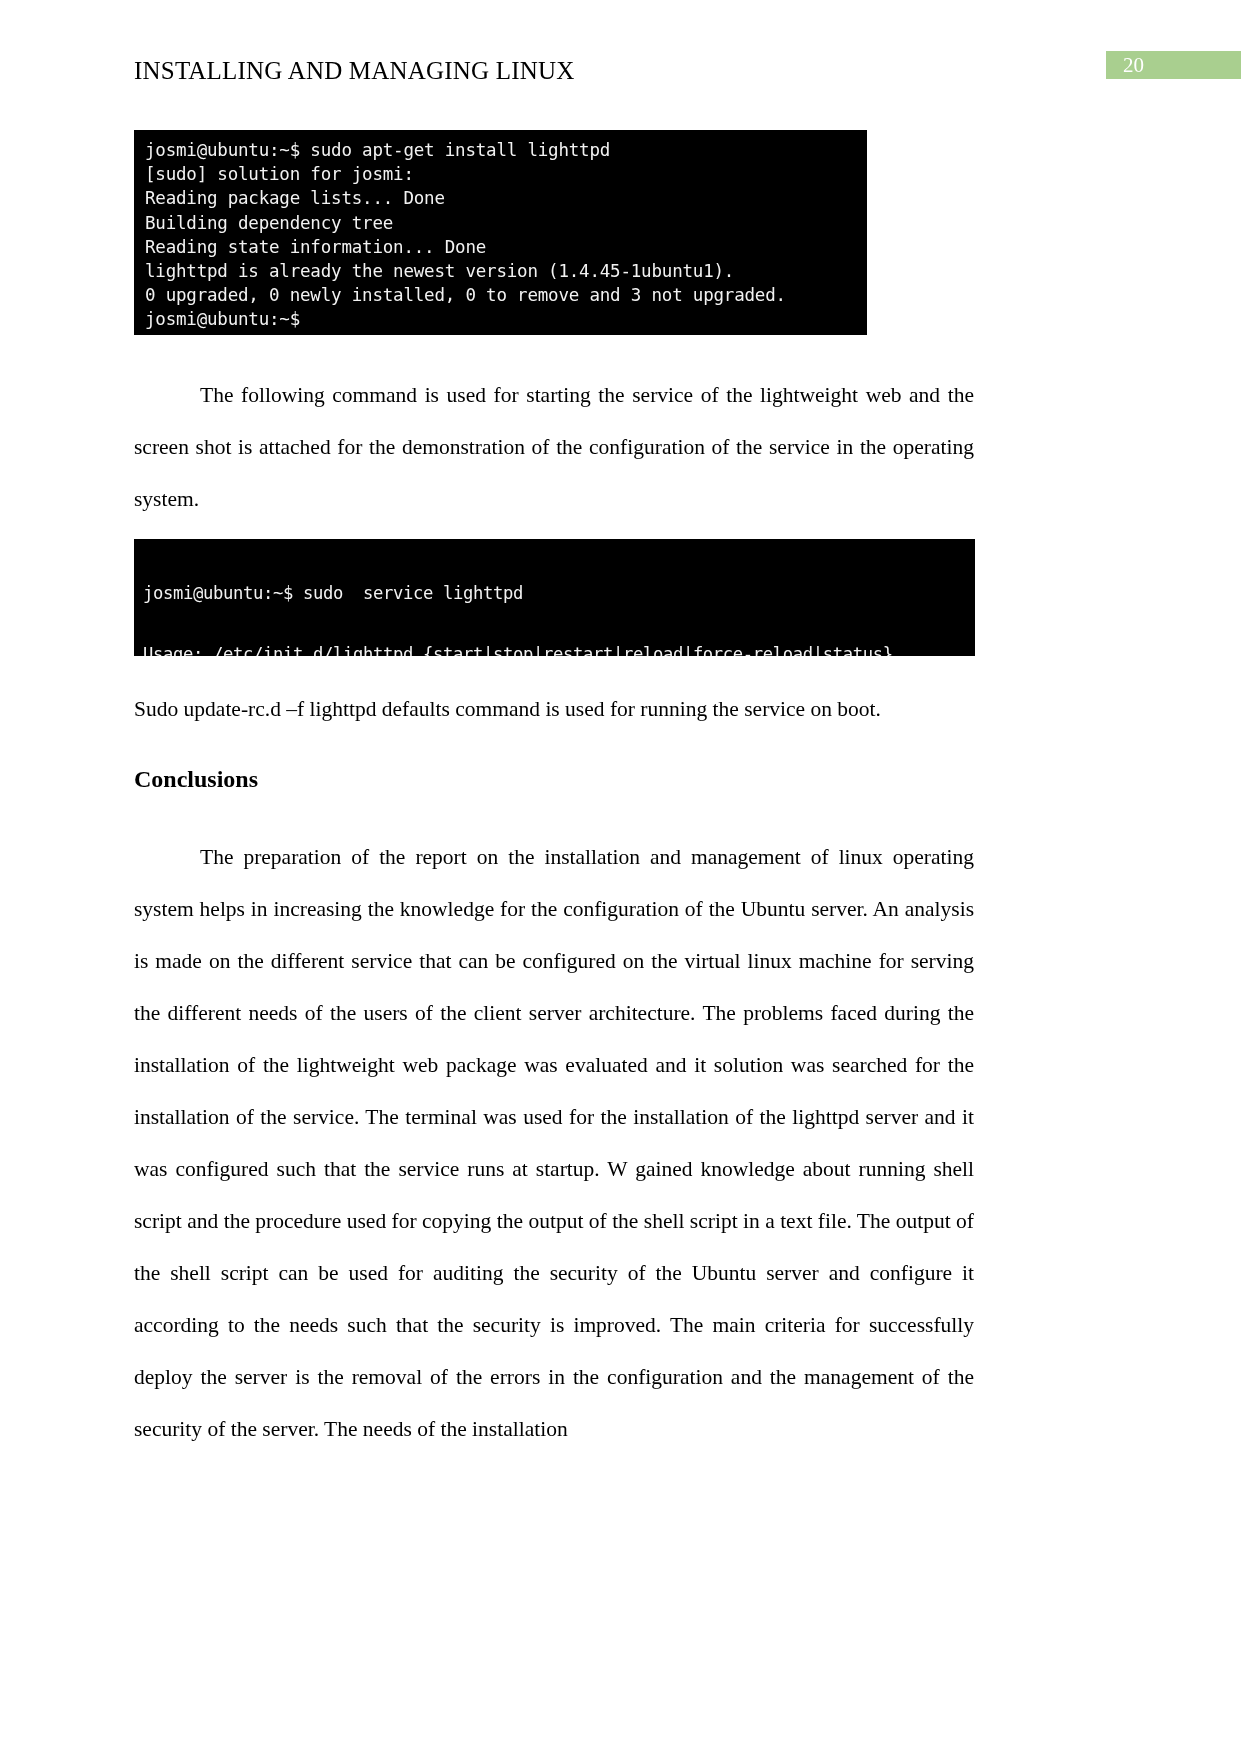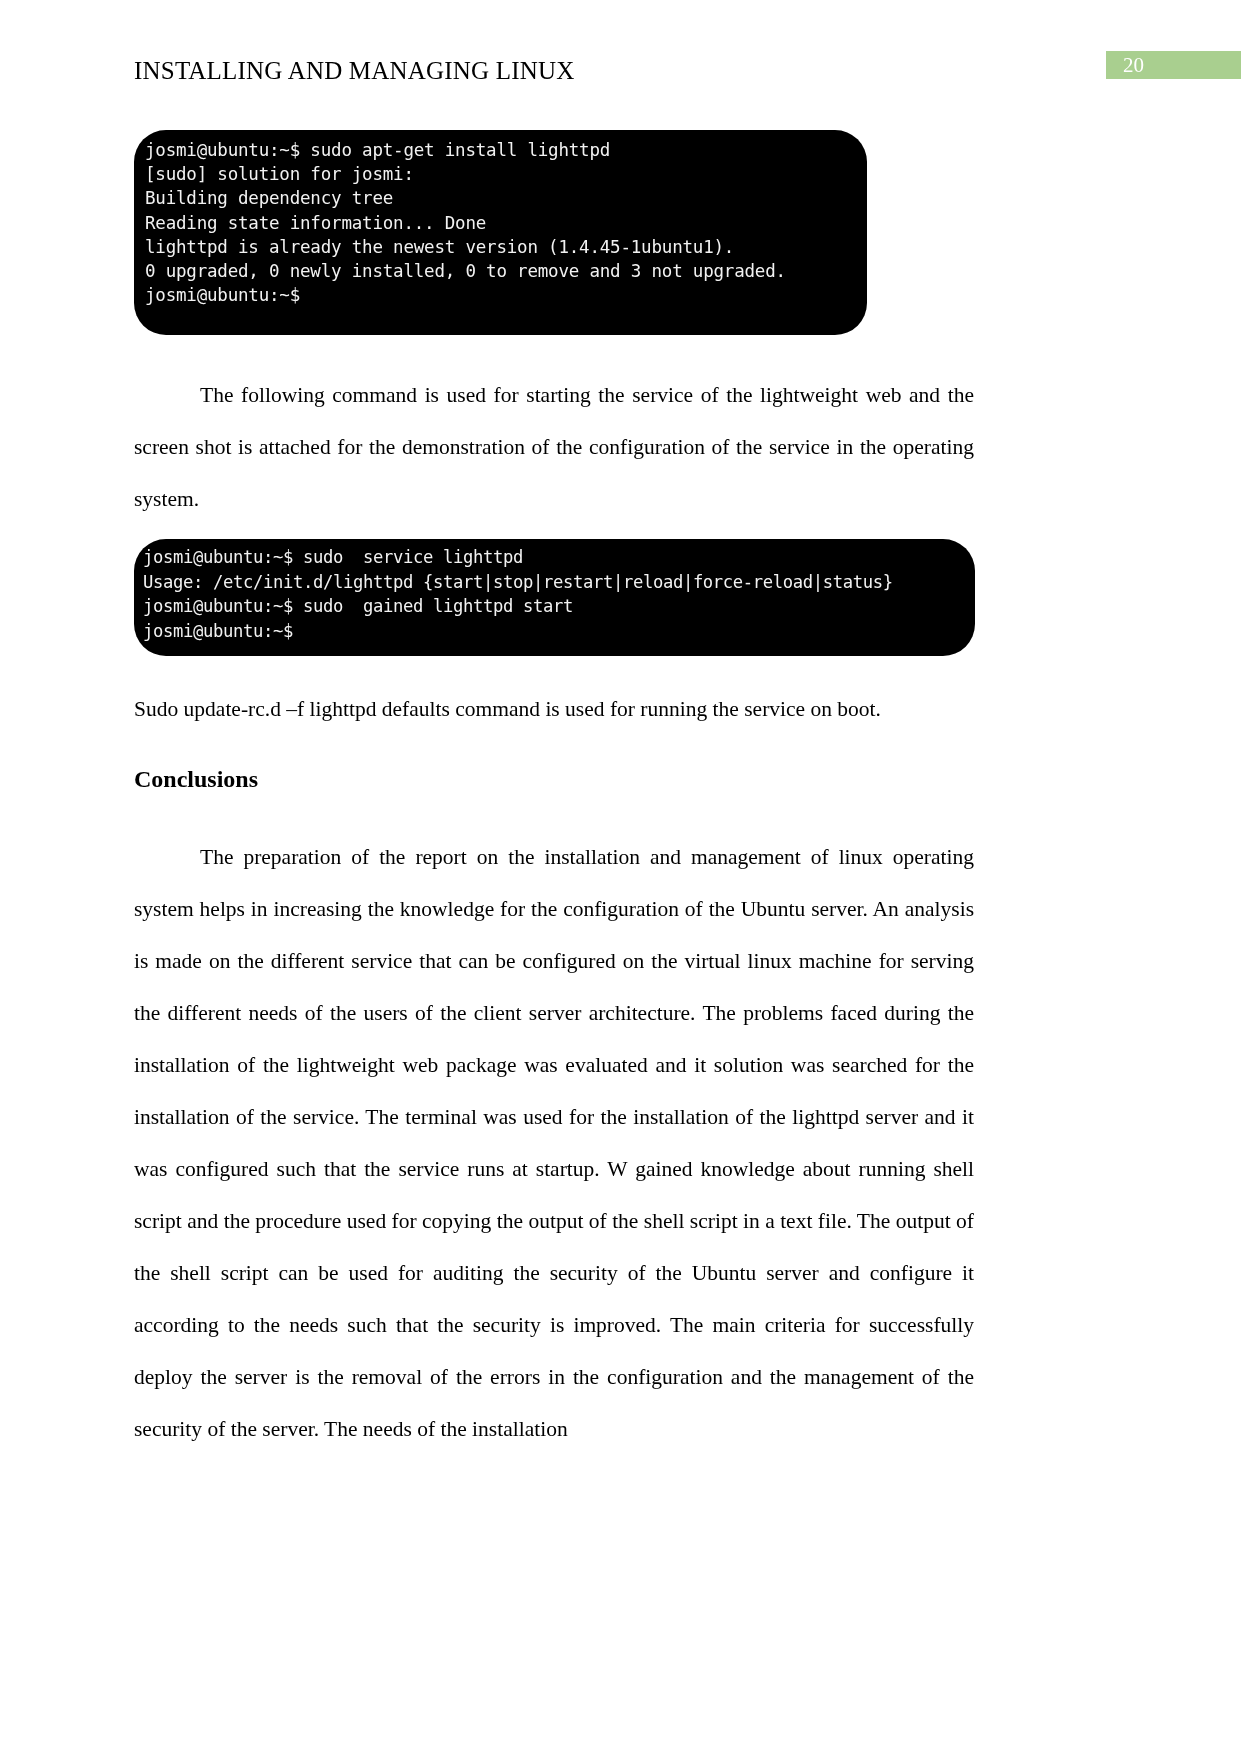--- a/index.html
+++ b/index.html
@@ -57,21 +57,20 @@
   }
 
   
   .terminal {
     position: absolute;
     background: #000000;
     color: #f2f2f2;
     font-family: "DejaVu Sans Mono", "Liberation Mono", monospace;
     box-sizing: border-box;
     overflow: hidden;
-    border-radius: 32px;
   }
   .terminal .tline {
     white-space: pre;
     font-size: 17.5px;
     line-height: 24.2px;
     letter-spacing: -0.2px;
   }
 
   #terminal-1 {
     left: 134px;
@@ -84,20 +83,21 @@
     left: 134px;
     top: 539px;
     width: 841px;
     height: 117px;
     padding: 6px 0 0 9px;
   }
   #terminal-2 .tline {
     font-size: 17.2px;
     line-height: 24.5px;
     letter-spacing: -0.35px;
+    margin-top: 36px;
   }
 
   
   .para {
     position: absolute;
     left: 134px;
     width: 840px;
     font-size: 21.5px;
     line-height: 52px;
     text-align: justify;
@@ -128,20 +128,21 @@
   <div class="header">
     <div class="header-title">INSTALLING AND MANAGING LINUX</div>
     <div class="page-number-badge">
       <span class="num">20</span>
     </div>
   </div>
 
   <div class="terminal" id="terminal-1">
     <div class="tline">josmi@ubuntu:~$ sudo apt-get install lighttpd</div>
     <div class="tline">[sudo] solution for josmi:</div>
+    <div class="tline">Reading package lists... Done</div>
     <div class="tline">Building dependency tree</div>
     <div class="tline">Reading state information... Done</div>
     <div class="tline">lighttpd is already the newest version (1.4.45-1ubuntu1).</div>
     <div class="tline">0 upgraded, 0 newly installed, 0 to remove and 3 not upgraded.</div>
     <div class="tline">josmi@ubuntu:~$</div>
   </div>
 
   <div class="para indent" id="para-following">The following command is used for starting the service of the lightweight web and the screen shot is attached for the demonstration of the configuration of the service in the operating system.</div>
 
   <div class="terminal" id="terminal-2">

